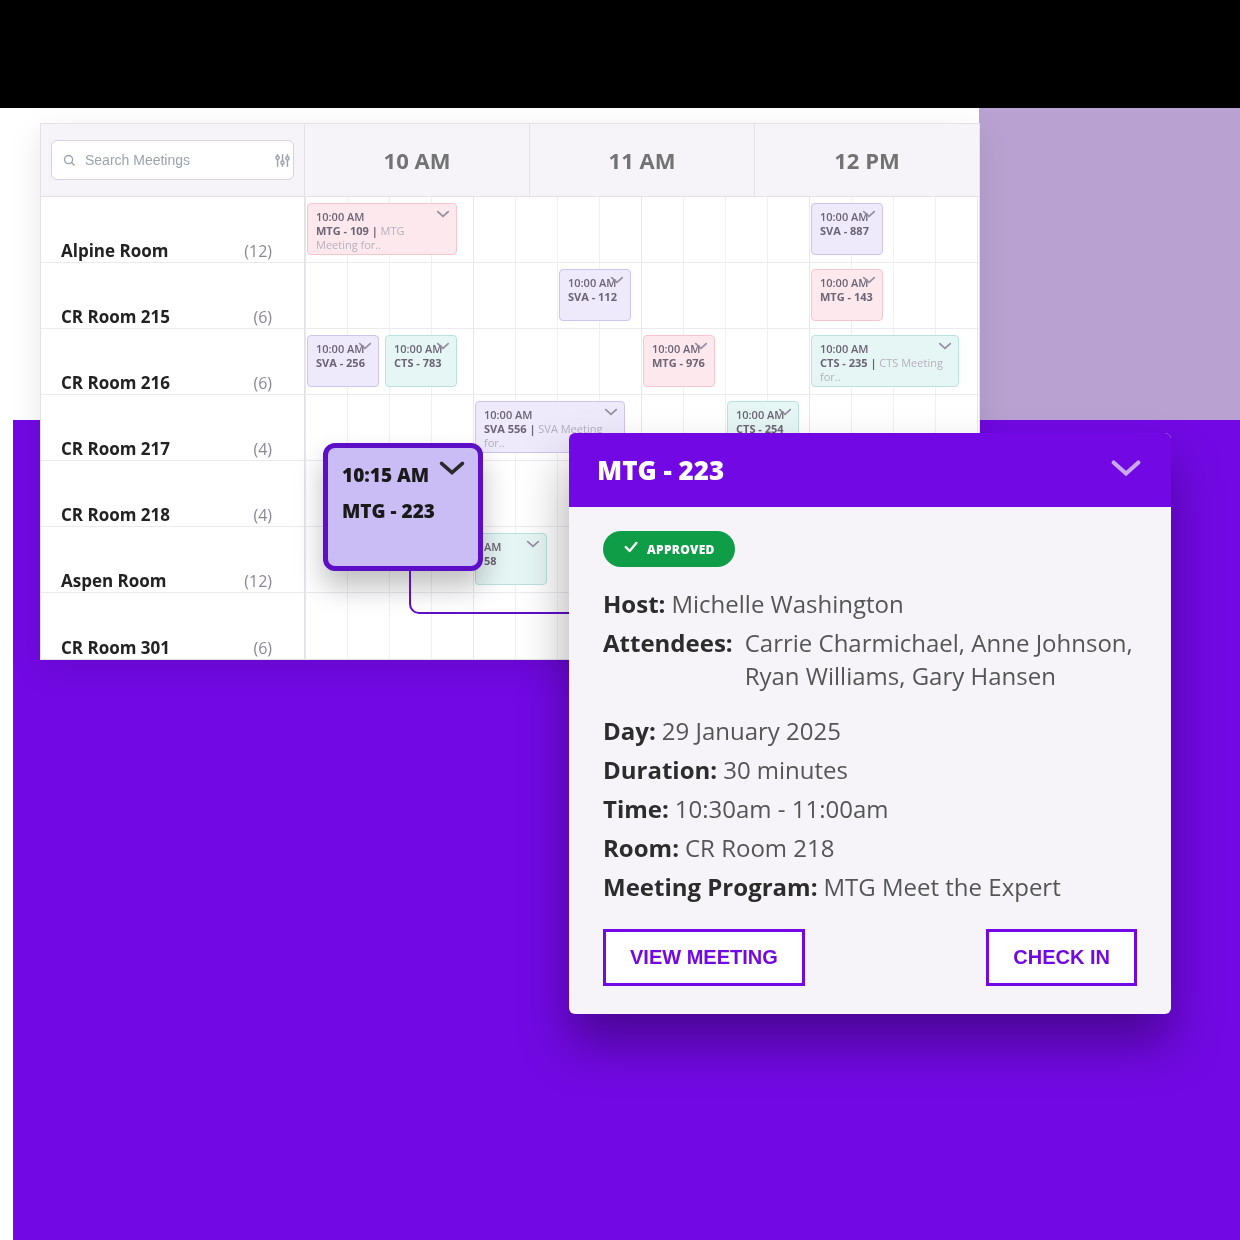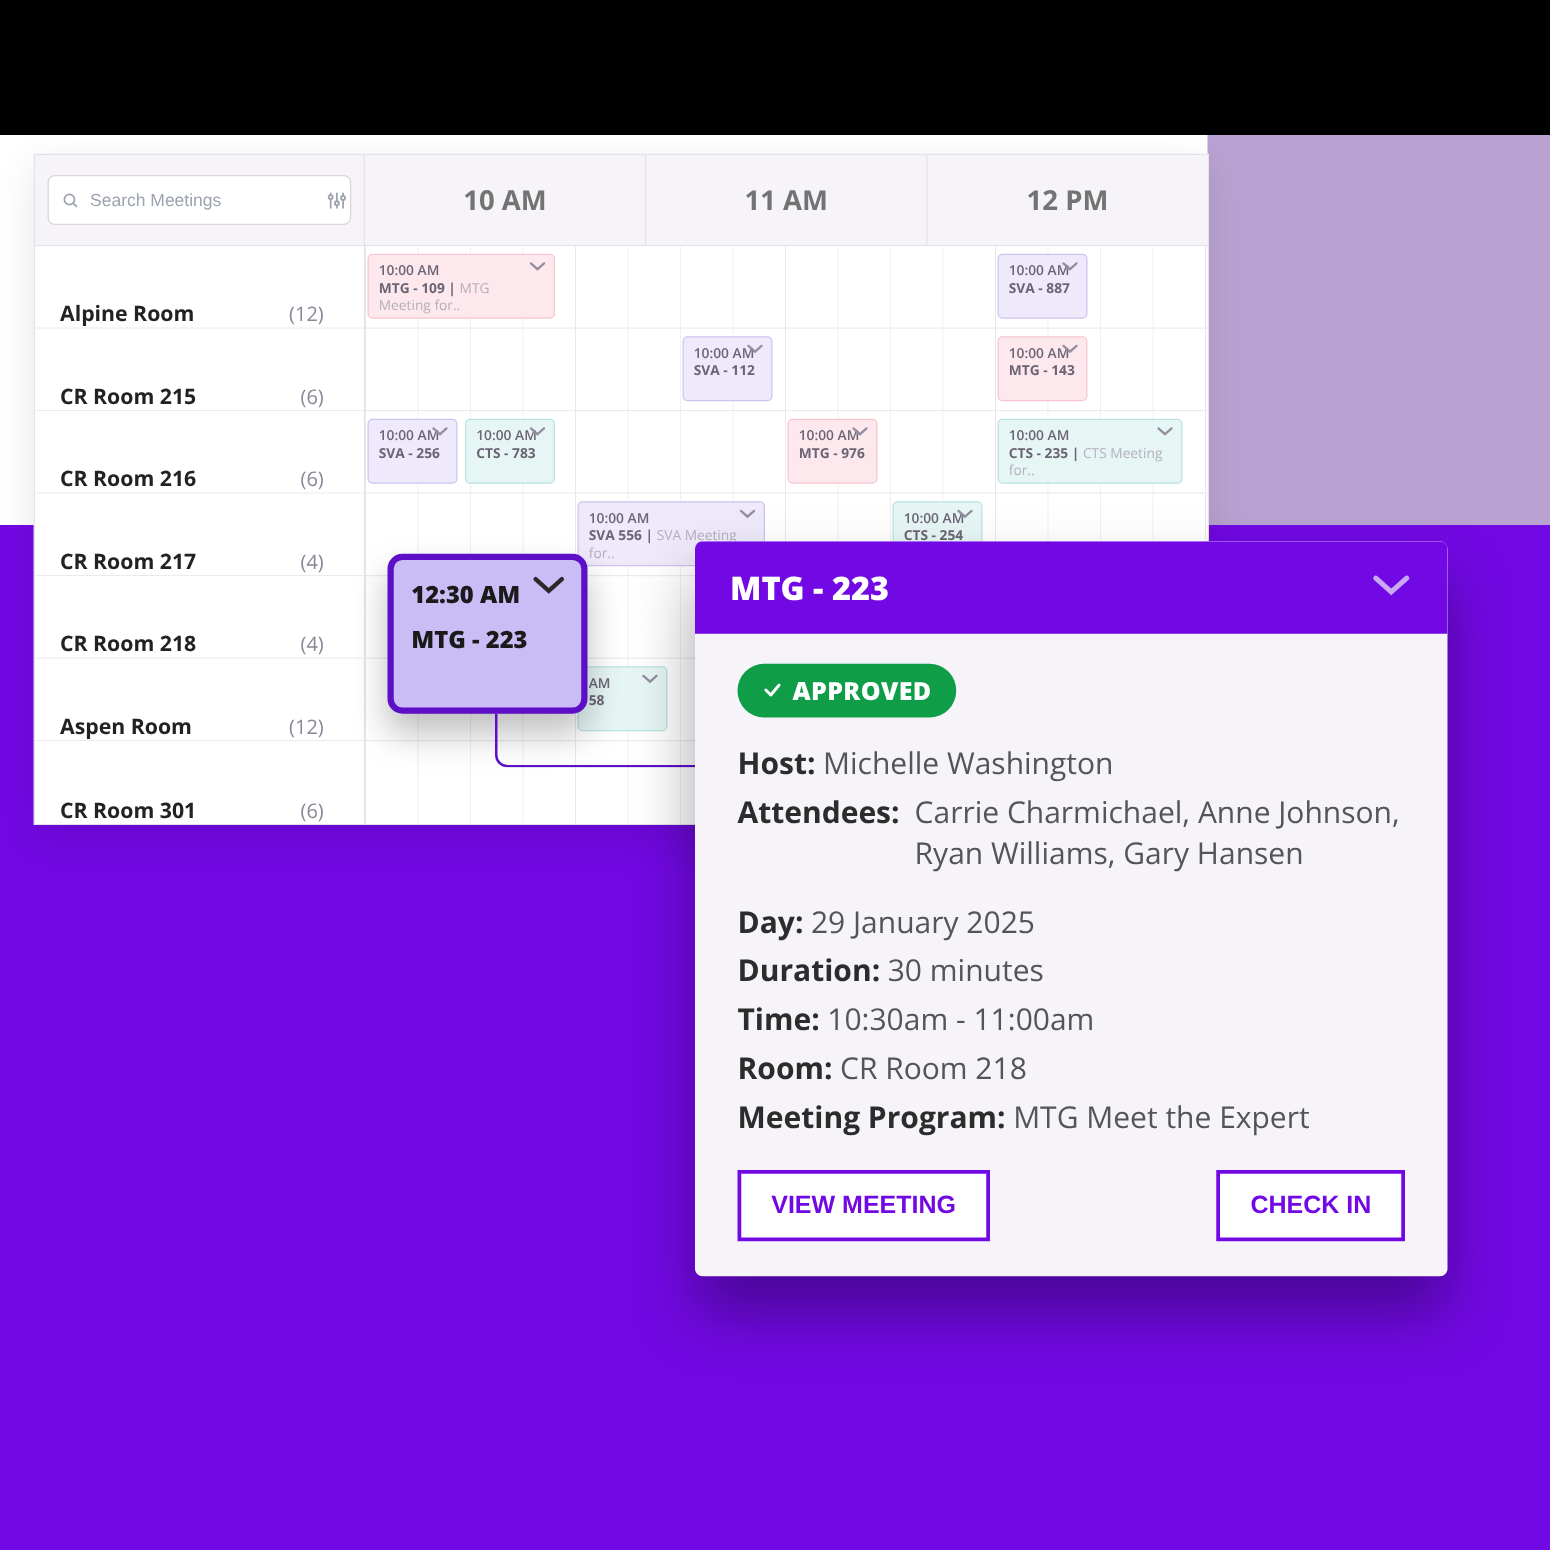--- a/index.html
+++ b/index.html
@@ -14,20 +14,21 @@
   .topbar {
     width: 1240px;
     height: 108px;
     background: #000;
   }
   .stage {
     position: relative;
     width: 1060px;
     height: 1132px;
     background: #fff;
+    margin-left: 13px;
   }
   .purple-stripe {
     position: absolute;
     left: 0;
     top: 312px;
     width: 1240px;
     height: 820px;
     background: #7209e4;
   }
   .purple-stripe-top {
@@ -198,21 +199,21 @@
     display: flex;
     align-items: center;
     justify-content: space-between;
     padding: 0 28px;
   }
   .panel-title { color: #fff; font-weight: 800; font-size: 26px; }
   .panel-body { padding: 24px 34px 28px; }
   .badge {
     display: inline-flex; align-items: center; gap: 8px;
     background: #0f9d48; color: #fff; font-weight: 800;
-    font-size: 20px; padding: 8px 20px; border-radius: 22px;
+    font-size: 12px; padding: 8px 20px; border-radius: 22px;
     letter-spacing: .3px;
   }
   .info { margin-top: 20px; font-size: 24px; color: #444; }
   .info-row { margin-bottom: 6px; display: flex; gap: 6px; }
   .info-row.wrap { align-items: flex-start; }
   .label { font-weight: 700; color: #2c2c2c; }
   .val { color: #555; }
   .att-cont { display: inline-block; }
   .gap { height: 16px; }
   .btns { display: flex; justify-content: space-between; margin-top: 26px; gap: 48px; }
@@ -343,21 +344,21 @@
         </div>
     </div>
   </div>
 
   <div class="evt-selected">
     <span class="chev">
       <svg width="28" height="20" viewBox="0 0 24 16" fill="none" stroke="#2a2a2a" stroke-width="3" stroke-linecap="round">
           <polyline points="3,4 12,12 21,4"></polyline>
         </svg>
     </span>
-    <div class="time">12:30 AM</div>
+    <div class="time">10:15 AM</div>
     <div class="code">MTG - 223</div>
   </div>
   <div class="connector"></div>
 
   <div class="panel">
     <div class="panel-head">
       <div class="panel-title">MTG - 223</div>
       <span>
         <svg width="34" height="22" viewBox="0 0 24 16" fill="none" stroke="#c9a9f4" stroke-width="3" stroke-linecap="round">
             <polyline points="3,4 12,12 21,4"></polyline>

